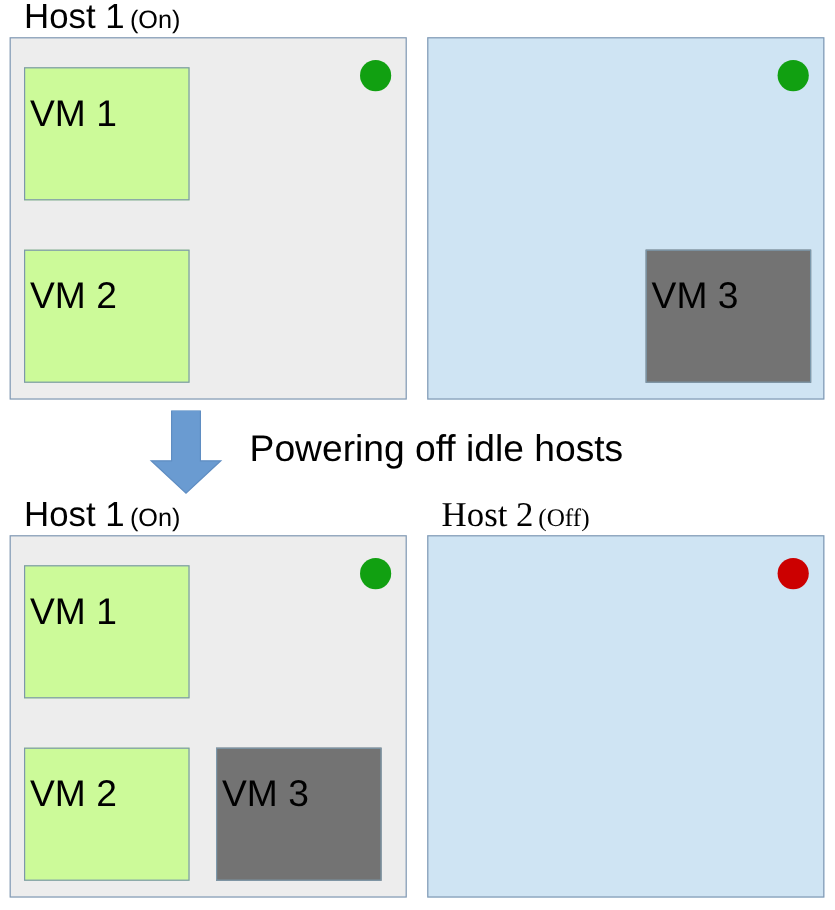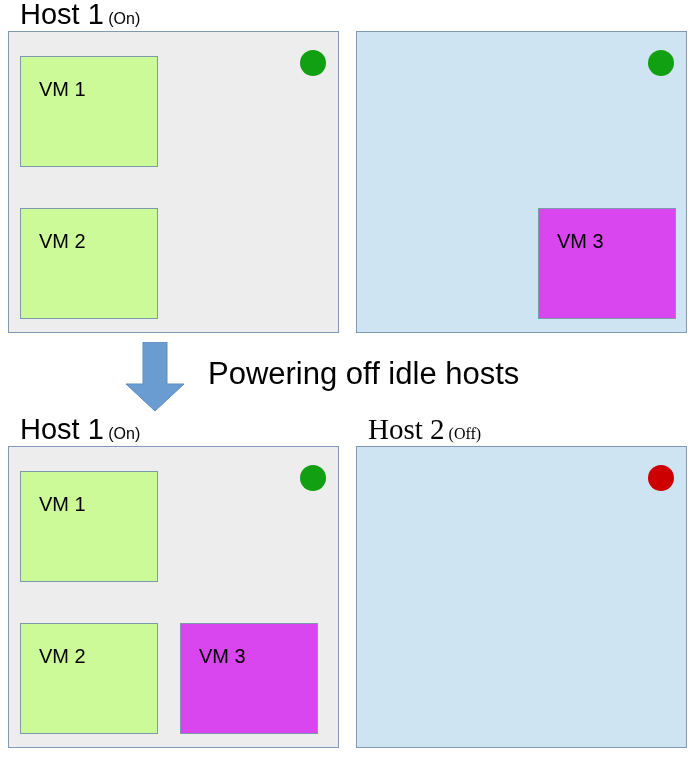--- a/index.html
+++ b/index.html
@@ -34,21 +34,21 @@
     left: 20px;
     top: 0px;
     white-space: nowrap;
     line-height: 1;
   }
   .host-title .host-name {
     font-size: 29px;
     letter-spacing: 0px;
   }
   .host-title .host-state {
-    font-size: 16px;
+    font-size: 21px;
     letter-spacing: 0px;
   }
 
   .host-box {
     position: absolute;
     box-sizing: border-box;
     border: 1.5px solid #8099b5;
   }
   .host-box.on-grey {
     background: #ededed;
@@ -65,26 +65,26 @@
   .led-green { background: #11a011; }
   .led-red   { background: #cc0000; }
 
   
   .vm {
     position: absolute;
     box-sizing: border-box;
     border: 1.5px solid #7c98ab;
   }
   .vm-green { background: #ccfa99; }
-  .vm-blue  { background: #d946ef; }
+  .vm-blue  { background: #737373; }
   .vm-label {
     position: absolute;
-    left: 18px;
+    left: 4px;
     top: 22px;
-    font-size: 20px;
+    font-size: 31px;
     line-height: 1;
     white-space: nowrap;
   }
 
   
   .arrow-wrap {
     position: absolute;
   }
   .arrow-caption {
     position: absolute;

